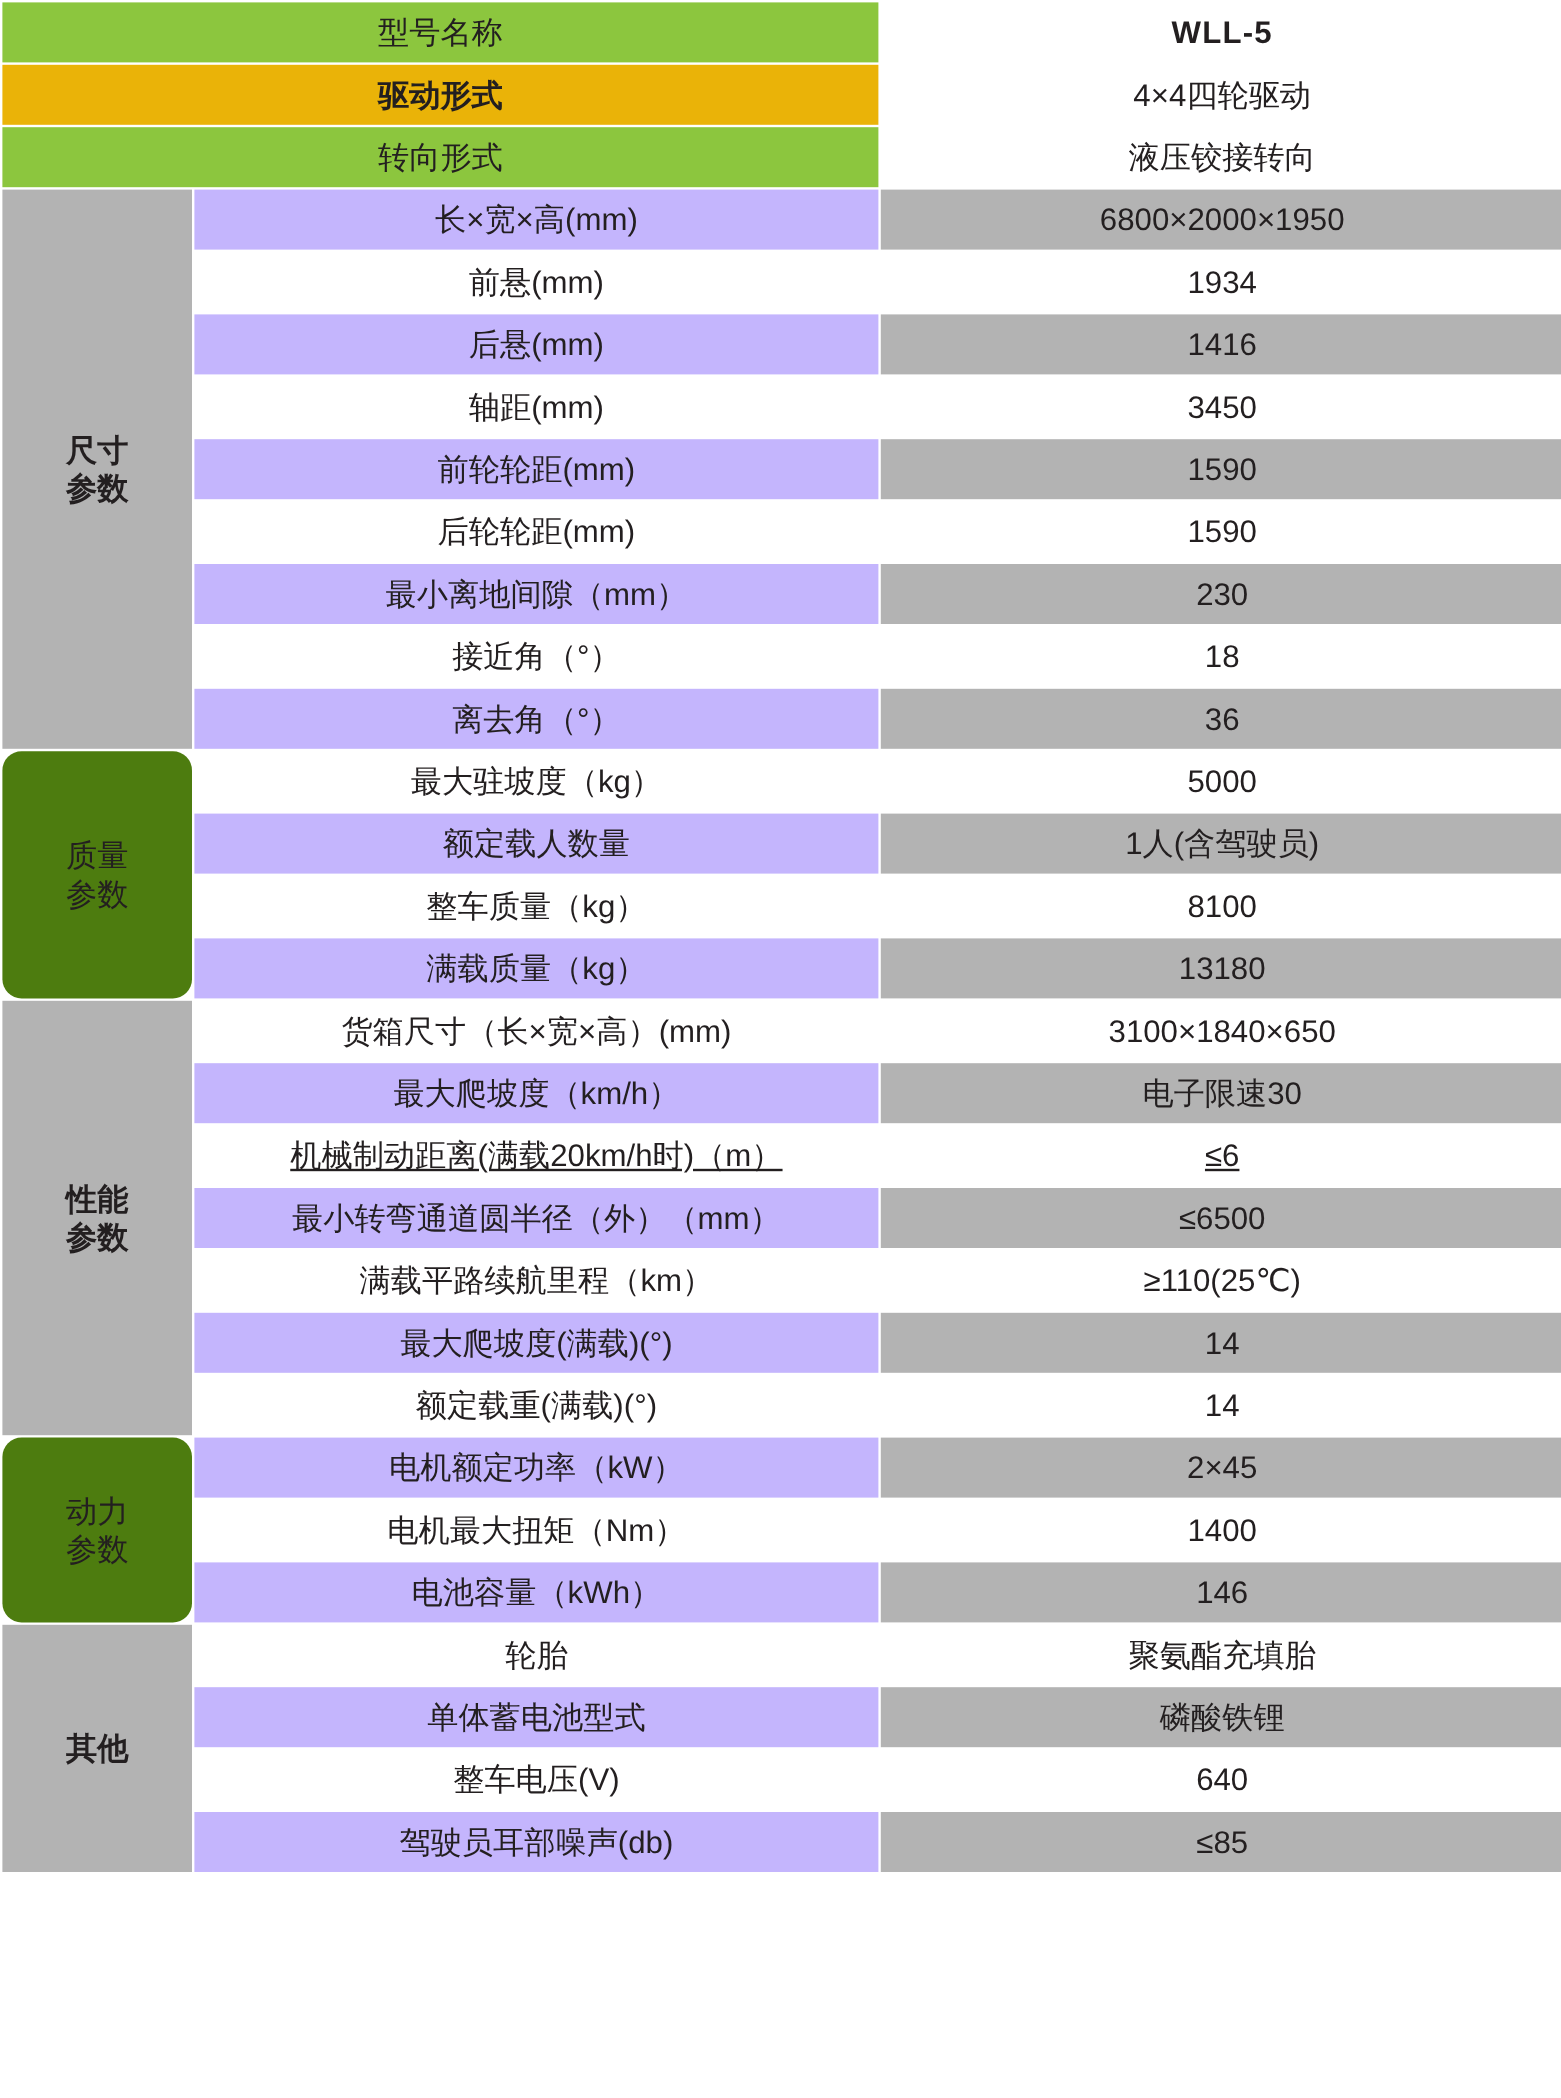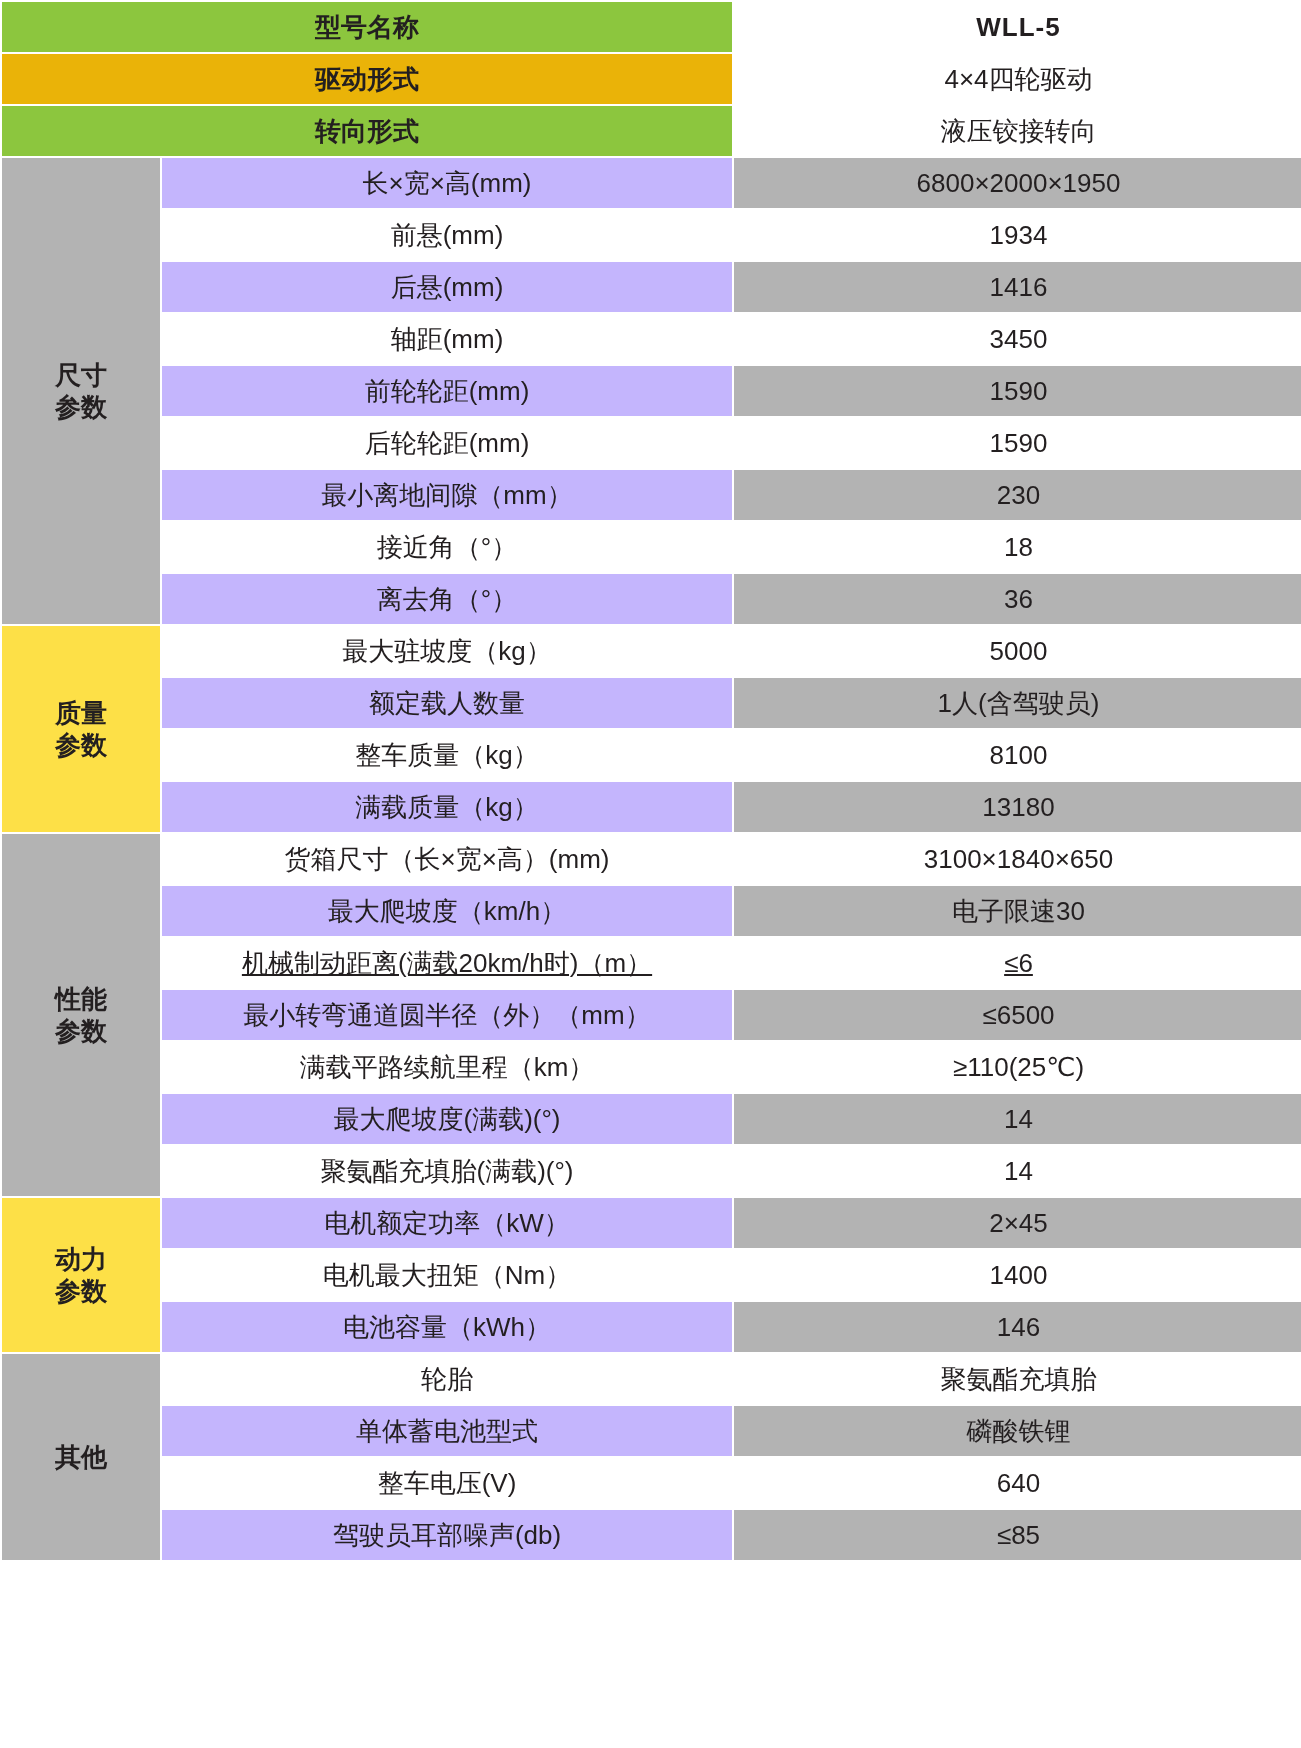--- a/index.html
+++ b/index.html
@@ -28,37 +28,38 @@
     line-height: 1.25;
     height: 50px;
     box-sizing: border-box;
   }
   
   col.c-group { width: 158px; }
   col.c-name  { width: 570px; }
   col.c-value { width: 569px; }
 
   td.group {
-    background: #fde047;
+    background: #4d7c0f;
+    color: #ffffff;
+    font-weight: normal;
+    font-size: 26px;
+    line-height: 1.45;
+    border-radius: 16px;
+  }
+  td.group-gray {
+    background: #b3b3b3;
     color: #ffffff;
     font-weight: bold;
     font-size: 26px;
     line-height: 1.45;
   }
-  td.group-gray {
-    background: #b3b3b3;
-    color: #ffffff;
-    font-weight: bold;
-    font-size: 26px;
-    line-height: 1.45;
-  }
   td.head-green {
     background: #8cc63e;
     color: #ffffff;
-    font-weight: bold;
+    font-weight: normal;
     font-size: 30px;
     height: 62px;
   }
   td.head-gray {
     background: #eab308;
     color: #ffffff;
     font-weight: bold;
     font-size: 30px;
     height: 62px;
   }
@@ -186,21 +187,21 @@
       </tr>
       <tr>
         <td class="label-white">满载平路续航里程（km）</td>
         <td class="value-white">≥110(25℃)</td>
       </tr>
       <tr>
         <td class="label-gray">最大爬坡度(满载)(°)</td>
         <td class="value-gray">14</td>
       </tr>
       <tr>
-        <td class="label-white">聚氨酯充填胎(满载)(°)</td>
+        <td class="label-white">额定载重(满载)(°)</td>
         <td class="value-white">14</td>
       </tr>
       <tr>
         <td class="group" colspan="1" rowspan="3">动力<br>参数</td>
         <td class="label-gray">电机额定功率（kW）</td>
         <td class="value-gray">2×45</td>
       </tr>
       <tr>
         <td class="label-white">电机最大扭矩（Nm）</td>
         <td class="value-white">1400</td>

